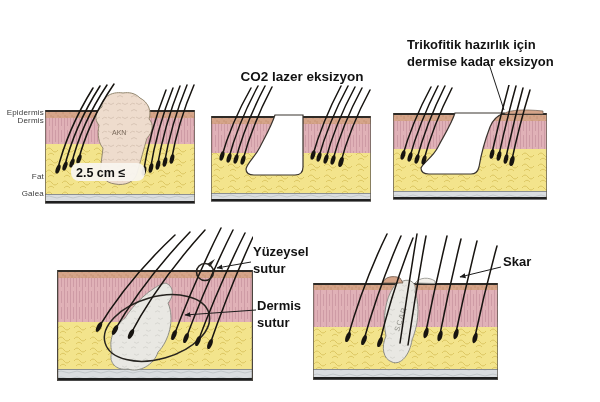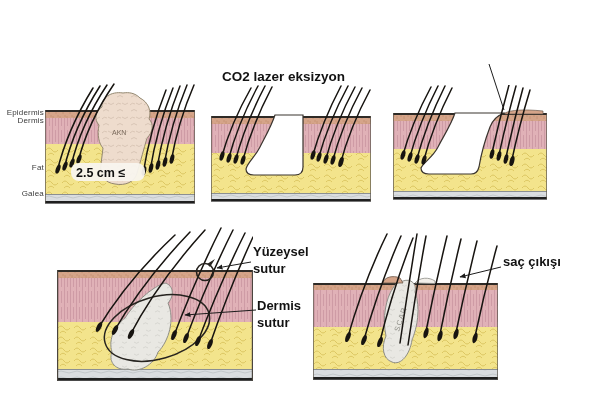--- a/index.html
+++ b/index.html
@@ -1,21 +1,21 @@
 <!DOCTYPE html>
 <html><head>
 <meta charset="utf-8">
 <style>
   html,body{margin:0;padding:0;background:#ffffff;}
   .canvas{position:relative;width:600px;height:402px;background:#ffffff;overflow:hidden;
           font-family:"Liberation Sans", sans-serif;}
   .llabel{position:absolute;left:0;width:44px;text-align:right;font-size:8px;color:#3b3b3b;
           letter-spacing:.2px;}
   .ann{position:absolute;font-weight:bold;font-size:13px;line-height:1.3;color:#121212;}
-  .title{position:absolute;font-weight:bold;font-size:13.5px;color:#121212;}
+  .title{position:absolute;font-weight:bold;font-size:13.5px;color:#121212;text-align:center;}
   svg{position:absolute;display:block;}
   .hair{stroke:#171410;stroke-width:1.5;fill:none;stroke-linecap:round;}
   .bulb{fill:#171410;}
   .loop{stroke:#26231f;fill:none;}
   .leader{stroke:#1c1c1c;stroke-width:1;fill:none;}
 </style>
 </head>
 <body>
 
 <div class="canvas">
@@ -41,21 +41,21 @@
         <path d="M0,3 q4,-2 8,0 q4,2 8,0" stroke="#b9bec1" stroke-width="0.7" fill="none"></path>
       </pattern>
       <marker id="arr" markerWidth="8" markerHeight="8" refX="5.5" refY="3" orient="auto">
         <path d="M0,0.5 L6,3 L0,5.5 Z" fill="#1c1c1c"></path>
       </marker>
     </defs>
   </svg>
 
   <div class="llabel" style="top:108px">Epidermis</div>
   <div class="llabel" style="top:116px">Dermis</div>
-  <div class="llabel" style="top:163px">Fat</div>
+  <div class="llabel" style="top:172px">Fat</div>
   <div class="llabel" style="top:189px">Galea</div>
 
   <svg style="left:45px;top:80px" width="150" height="127" viewBox="0 0 150 127">
     <g>
       <rect x="0" y="32" width="150" height="6" fill="#d5a489"></rect>
       <rect x="0" y="32" width="150" height="6" fill="url(#patEpi)"></rect>
       <rect x="0" y="38" width="150" height="26" fill="#e0b1b7"></rect>
       <rect x="0" y="38" width="150" height="26" fill="url(#patDerm)"></rect>
       <rect x="0" y="64" width="150" height="50" fill="#f3e48c"></rect>
       <rect x="0" y="64" width="150" height="50" fill="url(#patFat)"></rect>
@@ -134,20 +134,24 @@
         <path class="hair" d="M121,78 Q131,40 151,3"></path>
       <path class="hair" d="M129,80 Q139,42 159,5"></path>
       <ellipse class="bulb" cx="102" cy="70" rx="2.1" ry="4.8" transform="rotate(18 102 70)"></ellipse>
       <ellipse class="bulb" cx="108" cy="72" rx="2.1" ry="4.8" transform="rotate(18 108 72)"></ellipse>
       <ellipse class="bulb" cx="115" cy="74" rx="2.1" ry="4.8" transform="rotate(18 115 74)"></ellipse>
       <ellipse class="bulb" cx="122" cy="75" rx="2.1" ry="4.8" transform="rotate(18 122 75)"></ellipse>
       <ellipse class="bulb" cx="130" cy="77" rx="2.3" ry="5.2" transform="rotate(18 130 77)"></ellipse>
     </g>
   </svg>
 
+  <div class="ann" style="left:407px;top:37px">
+    <div>Trikofitik hazırlık için</div>
+    <div>dermise kadar eksizyon</div>
+  </div>
 
   <svg style="left:393px;top:85px" width="154" height="122" viewBox="0 0 154 122">
     <g>
       <rect x="0" y="30" width="154" height="6" fill="#d5a489"></rect>
       <rect x="0" y="30" width="154" height="6" fill="url(#patEpi)"></rect>
       <rect x="0" y="36" width="154" height="28" fill="#e0b1b7"></rect>
       <rect x="0" y="36" width="154" height="28" fill="url(#patDerm)"></rect>
       <rect x="0" y="64" width="154" height="42" fill="#f3e48c"></rect>
       <rect x="0" y="64" width="154" height="42" fill="url(#patFat)"></rect>
       <rect x="0" y="107" width="154" height="5" fill="#dadde0"></rect>
@@ -277,21 +281,21 @@
       <path class="hair" d="M142,109 Q152,61 164,13"></path>
         <path class="hair" d="M161,113 Q171,65 184,18"></path>
       <ellipse class="bulb" cx="113" cy="105" rx="2.3" ry="5.4" transform="rotate(16 113 105)"></ellipse>
       <ellipse class="bulb" cx="127" cy="108" rx="2.3" ry="5.4" transform="rotate(16 127 108)"></ellipse>
       <ellipse class="bulb" cx="143" cy="106" rx="2.3" ry="5.4" transform="rotate(16 143 106)"></ellipse>
       <ellipse class="bulb" cx="162" cy="110" rx="2.3" ry="5.4" transform="rotate(16 162 110)"></ellipse>
     </g>
   </svg>
 
   <div class="ann" style="left:503px;top:254px">
-    <div>saç çıkışı</div>
+    <div>Skar</div>
   </div>
 
   <svg style="left:0;top:0" width="600" height="402" viewBox="0 0 600 402">
     <line class="leader" x1="489" y1="64" x2="504" y2="110"></line>
     <line class="leader" x1="251" y1="262" x2="217" y2="268" marker-end="url(#arr)"></line>
     <line class="leader" x1="256" y1="310" x2="185" y2="315" marker-end="url(#arr)"></line>
     <line class="leader" x1="501" y1="267" x2="460" y2="277" marker-end="url(#arr)"></line>
   </svg>
 
 </div>

